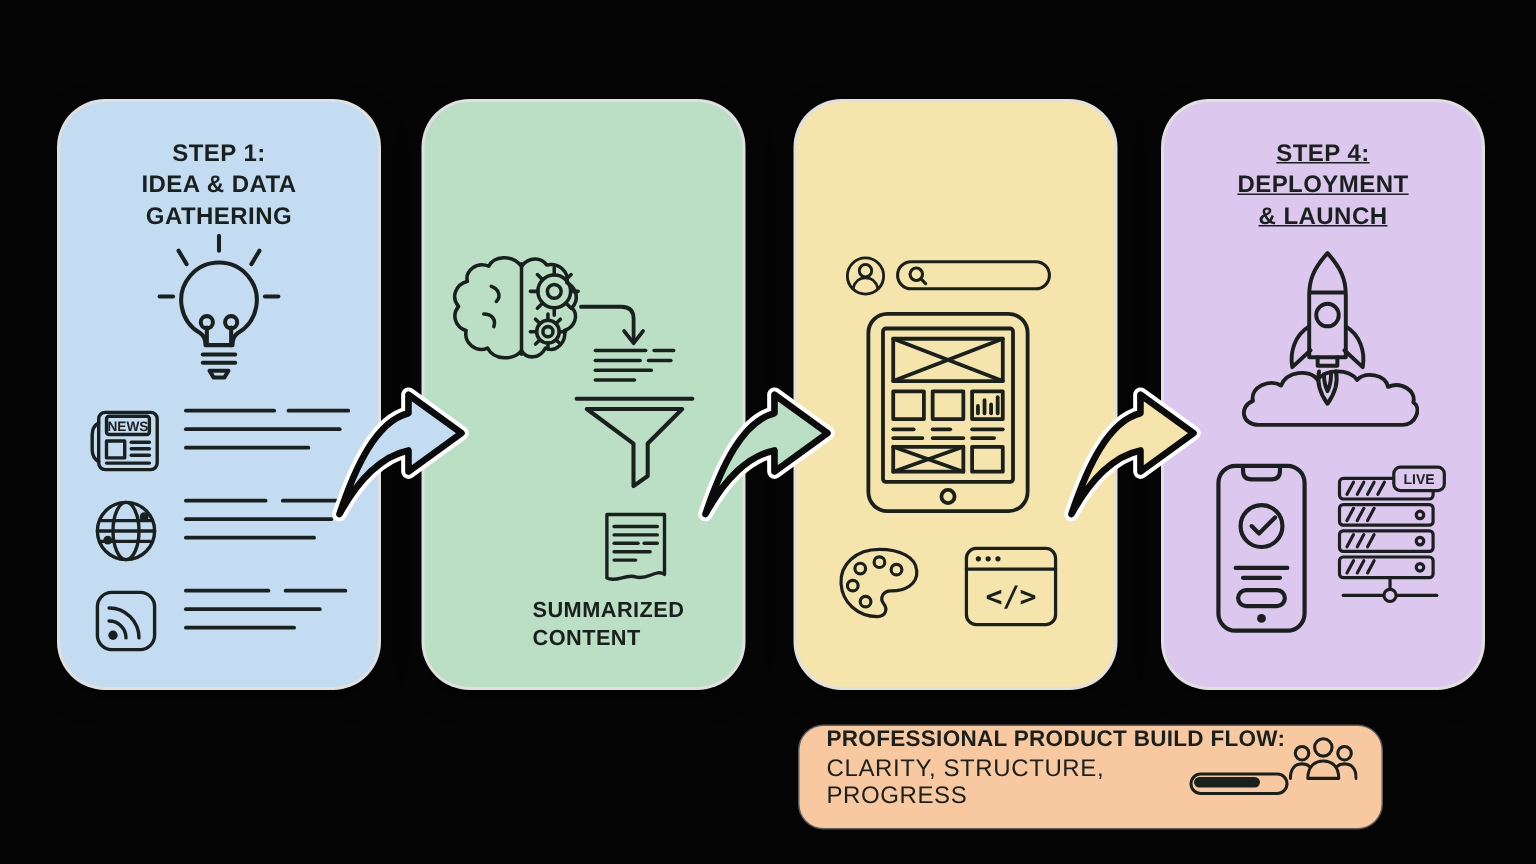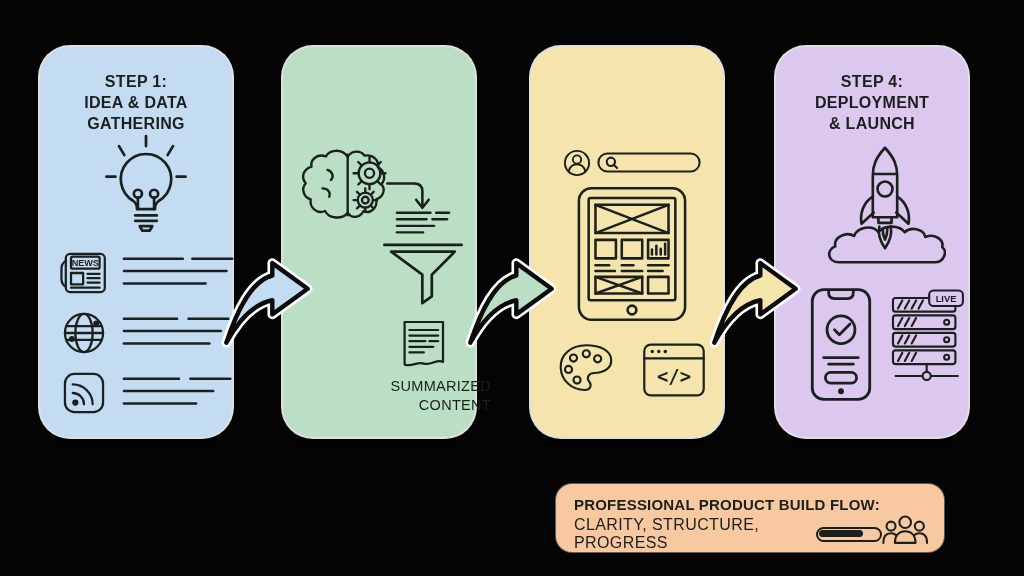--- a/index.html
+++ b/index.html
@@ -1,37 +1,37 @@
 <!DOCTYPE html>
 <html style="--c-background: #050505; --c-ink: #1a201d; --c-card1: #c4dcf2; --c-card2: #badfc4; --c-card3: #f5e5ac; --c-card4: #dcc8ee; --c-banner: #f8c9a1; --c-outline: #0b0b0b; --c-halo: #ffffff;"><head>
 <meta charset="utf-8">
 <style>
   * { margin:0; padding:0; box-sizing:border-box; }
   html,body { width:1024px; height:576px; background:#050505; overflow:hidden; }
   .stage { position:relative; width:1024px; height:576px;
            font-family:"Liberation Sans", sans-serif; color:var(--c-ink,#1a201d); }
-  .card { position:absolute; top:47px; width:192px; height:390px; border-radius:30px;
+  .card { position:absolute; top:68px; width:212px; height:390px; border-radius:30px;
           box-shadow:0 0 0 2px rgba(255,255,255,.88), 0 6px 18px rgba(0,0,0,.55); }
   .card-1 { left:40px;  background:var(--c-card1,#c4dcf2); }
   .card-2 { left:283px; background:var(--c-card2,#badfc4); }
   .card-3 { left:531px; background:var(--c-card3,#f5e5ac); }
-  .card-4 { left:776px; background:var(--c-card4,#dcc8ee); }
+  .card-4 { left:776px; background:var(--c-card4,#dcc8ee);text-decoration:underline; }
   .title { margin-top:24px; text-align:center; font-weight:700; font-size:16px;
            line-height:1.32; letter-spacing:.3px; white-space:pre-line; }
   .abs { position:absolute; }
   svg.li { fill:none; stroke:var(--c-ink,#1a201d); stroke-linecap:round; stroke-linejoin:round; display:block; }
-  .row { position:absolute; left:18px; width:178px; height:52px; display:flex; align-items:center; gap:12px; }
-  .caption { position:absolute; text-align:right; font-weight:400; font-size:14.5px;
+  .row { position:absolute; left:18px; width:178px; height:52px; display:flex; align-items:flex-start; gap:12px; }
+  .caption { position:absolute; text-align:left; font-weight:700; font-size:14.5px;
              line-height:1.28; letter-spacing:.3px; white-space:pre-line; }
   .arrow { position:absolute; width:92px; height:99px; z-index:6; }
   .a1 { left:221px; top:249px; } .a2 { left:465px; top:249px; } .a3 { left:709px; top:249px; }
   .banner { position:absolute; left:533px; top:484px; width:388px; height:68px;
             background:var(--c-banner,#f8c9a1); border-radius:16px;
             box-shadow:0 0 0 1px rgba(255,255,255,.35);
-            display:flex; align-items:flex-end; padding:0 16px 0 18px;margin-left:23px; }
+            display:flex; align-items:flex-start; padding:0 16px 0 18px; }
   .banner-text { display:flex; flex-direction:column; gap:3px; }
   .banner-title { font-weight:700; font-size:15px; letter-spacing:.2px; }
   .banner-sub-row { display:flex; align-items:center; gap:28px; }
   .banner-sub { font-size:16px; letter-spacing:.4px; }
   .pill { position:relative; width:86px; height:15px; border:2.5px solid var(--c-ink,#1a201d);
           border-radius:99px; }
   .pill-fill { position:absolute; left:1.5px; top:1.5px; height:7px; width:70%;
                border-radius:99px; background:var(--c-ink,#1a201d); }
   .team { margin-left:auto; }
 </style>

